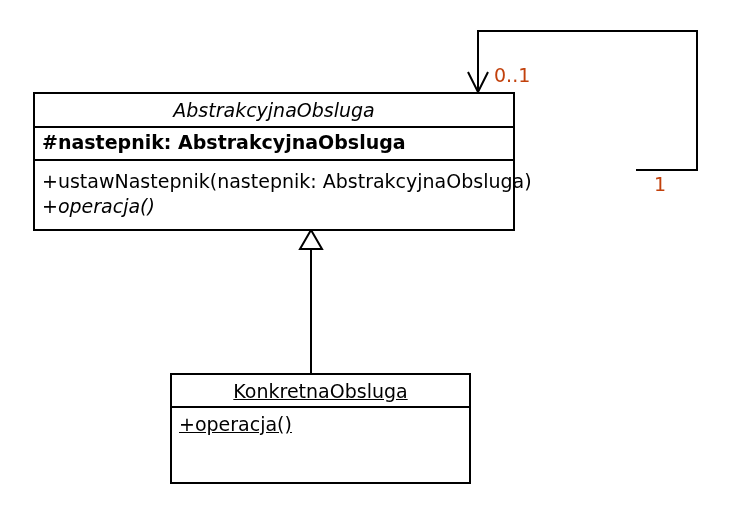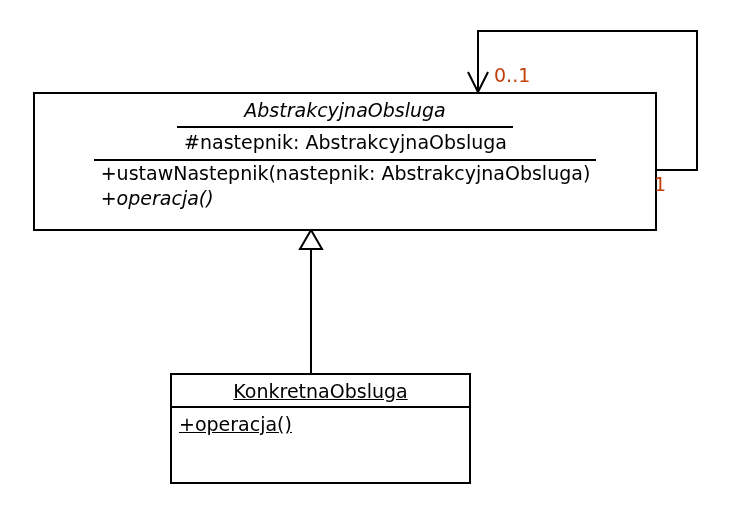--- a/index.html
+++ b/index.html
@@ -60,27 +60,26 @@
     line-height: 25px;
     color: #000000;
     white-space: nowrap;
   }
   .italic { font-style: italic; }
 
   
   #class-abstract {
     left: 33px;
     top: 92px;
-    width: 624px;
+    width: 482px;
     height: 139px;
-    align-items: center;
   }
   #class-abstract .c-title  { height: 32px; }
-  #class-abstract .c-attrs  { height: 33px; }
-  #class-abstract .c-ops    { flex: 1 1 auto; padding-top: 0; }
+  #class-abstract .c-attrs  { height: 33px; font-weight: bold; }
+  #class-abstract .c-ops    { flex: 1 1 auto; padding-top: 8px; }
 
   
   #class-concrete {
     left: 170px;
     top: 373px;
     width: 301px;
     height: 111px;
     text-decoration: underline;
   }
   #class-concrete .c-title { height: 31px; }

